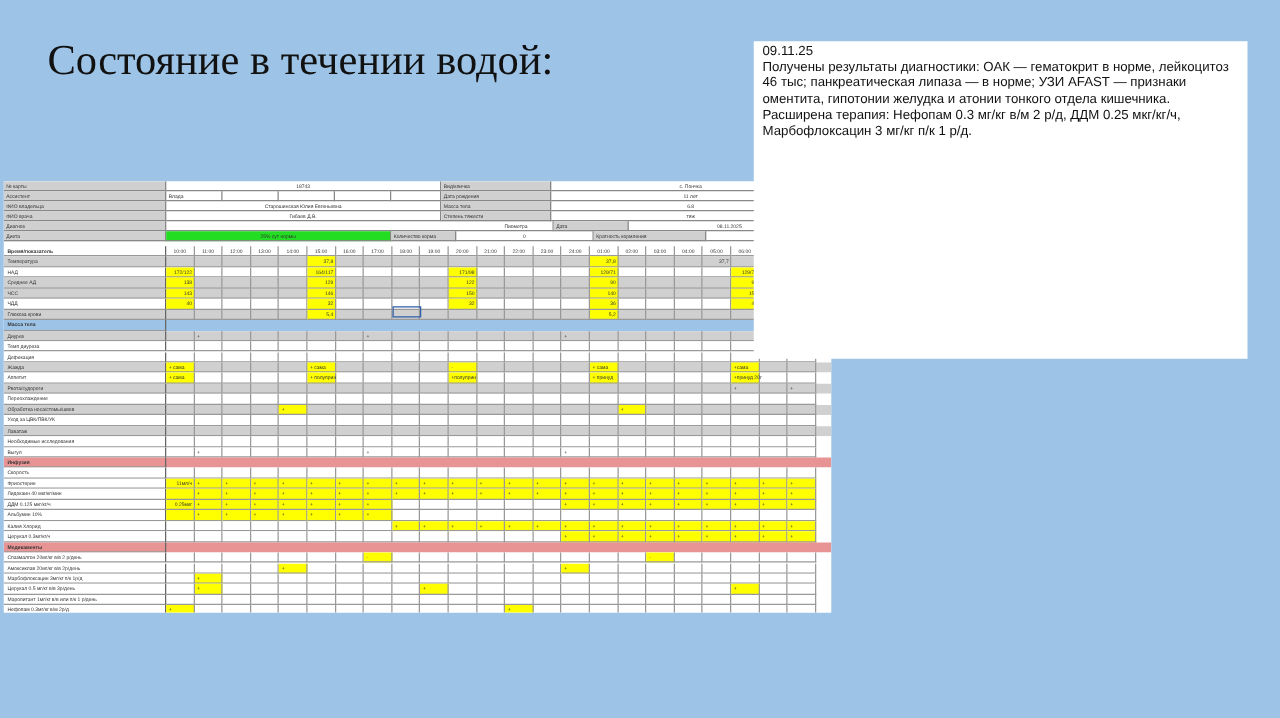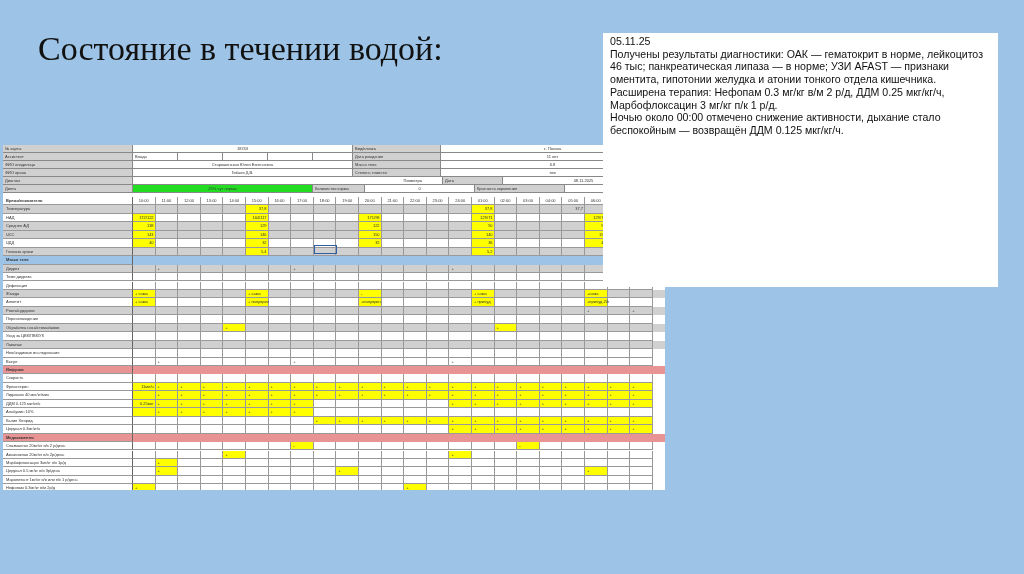--- a/index.html
+++ b/index.html
@@ -919,17 +919,16 @@
         <div class="c" style="left: 559.4px;"></div>
         <div class="c" style="left: 582px;"></div>
         <div class="c" style="left: 604.6px;"></div>
         <div class="c" style="left: 627.2px;"></div>
       </div>
     </div>
   <div class="selbox" style="left:311px;top:100px;width:23px;height:9px"></div>
 </div>
 
 <div class="note">
-  <p>05.11.25</p>
+  <p>09.11.25</p>
   <p>Получены результаты диагностики: ОАК — гематокрит в норме, лейкоцитоз 46 тыс; панкреатическая липаза — в норме; УЗИ AFAST — признаки оментита, гипотонии желудка и атонии тонкого отдела кишечника.</p>
   <p>Расширена терапия: Нефопам 0.3 мг/кг в/м 2 р/д, ДДМ 0.25 мкг/кг/ч, Марбофлоксацин 3 мг/кг п/к 1 р/д.</p>
-  <p>Ночью около 00:00 отмечено снижение активности, дыхание стало беспокойным — возвращён ДДМ 0.125 мкг/кг/ч.</p>
 </div>
 
 </body></html>

